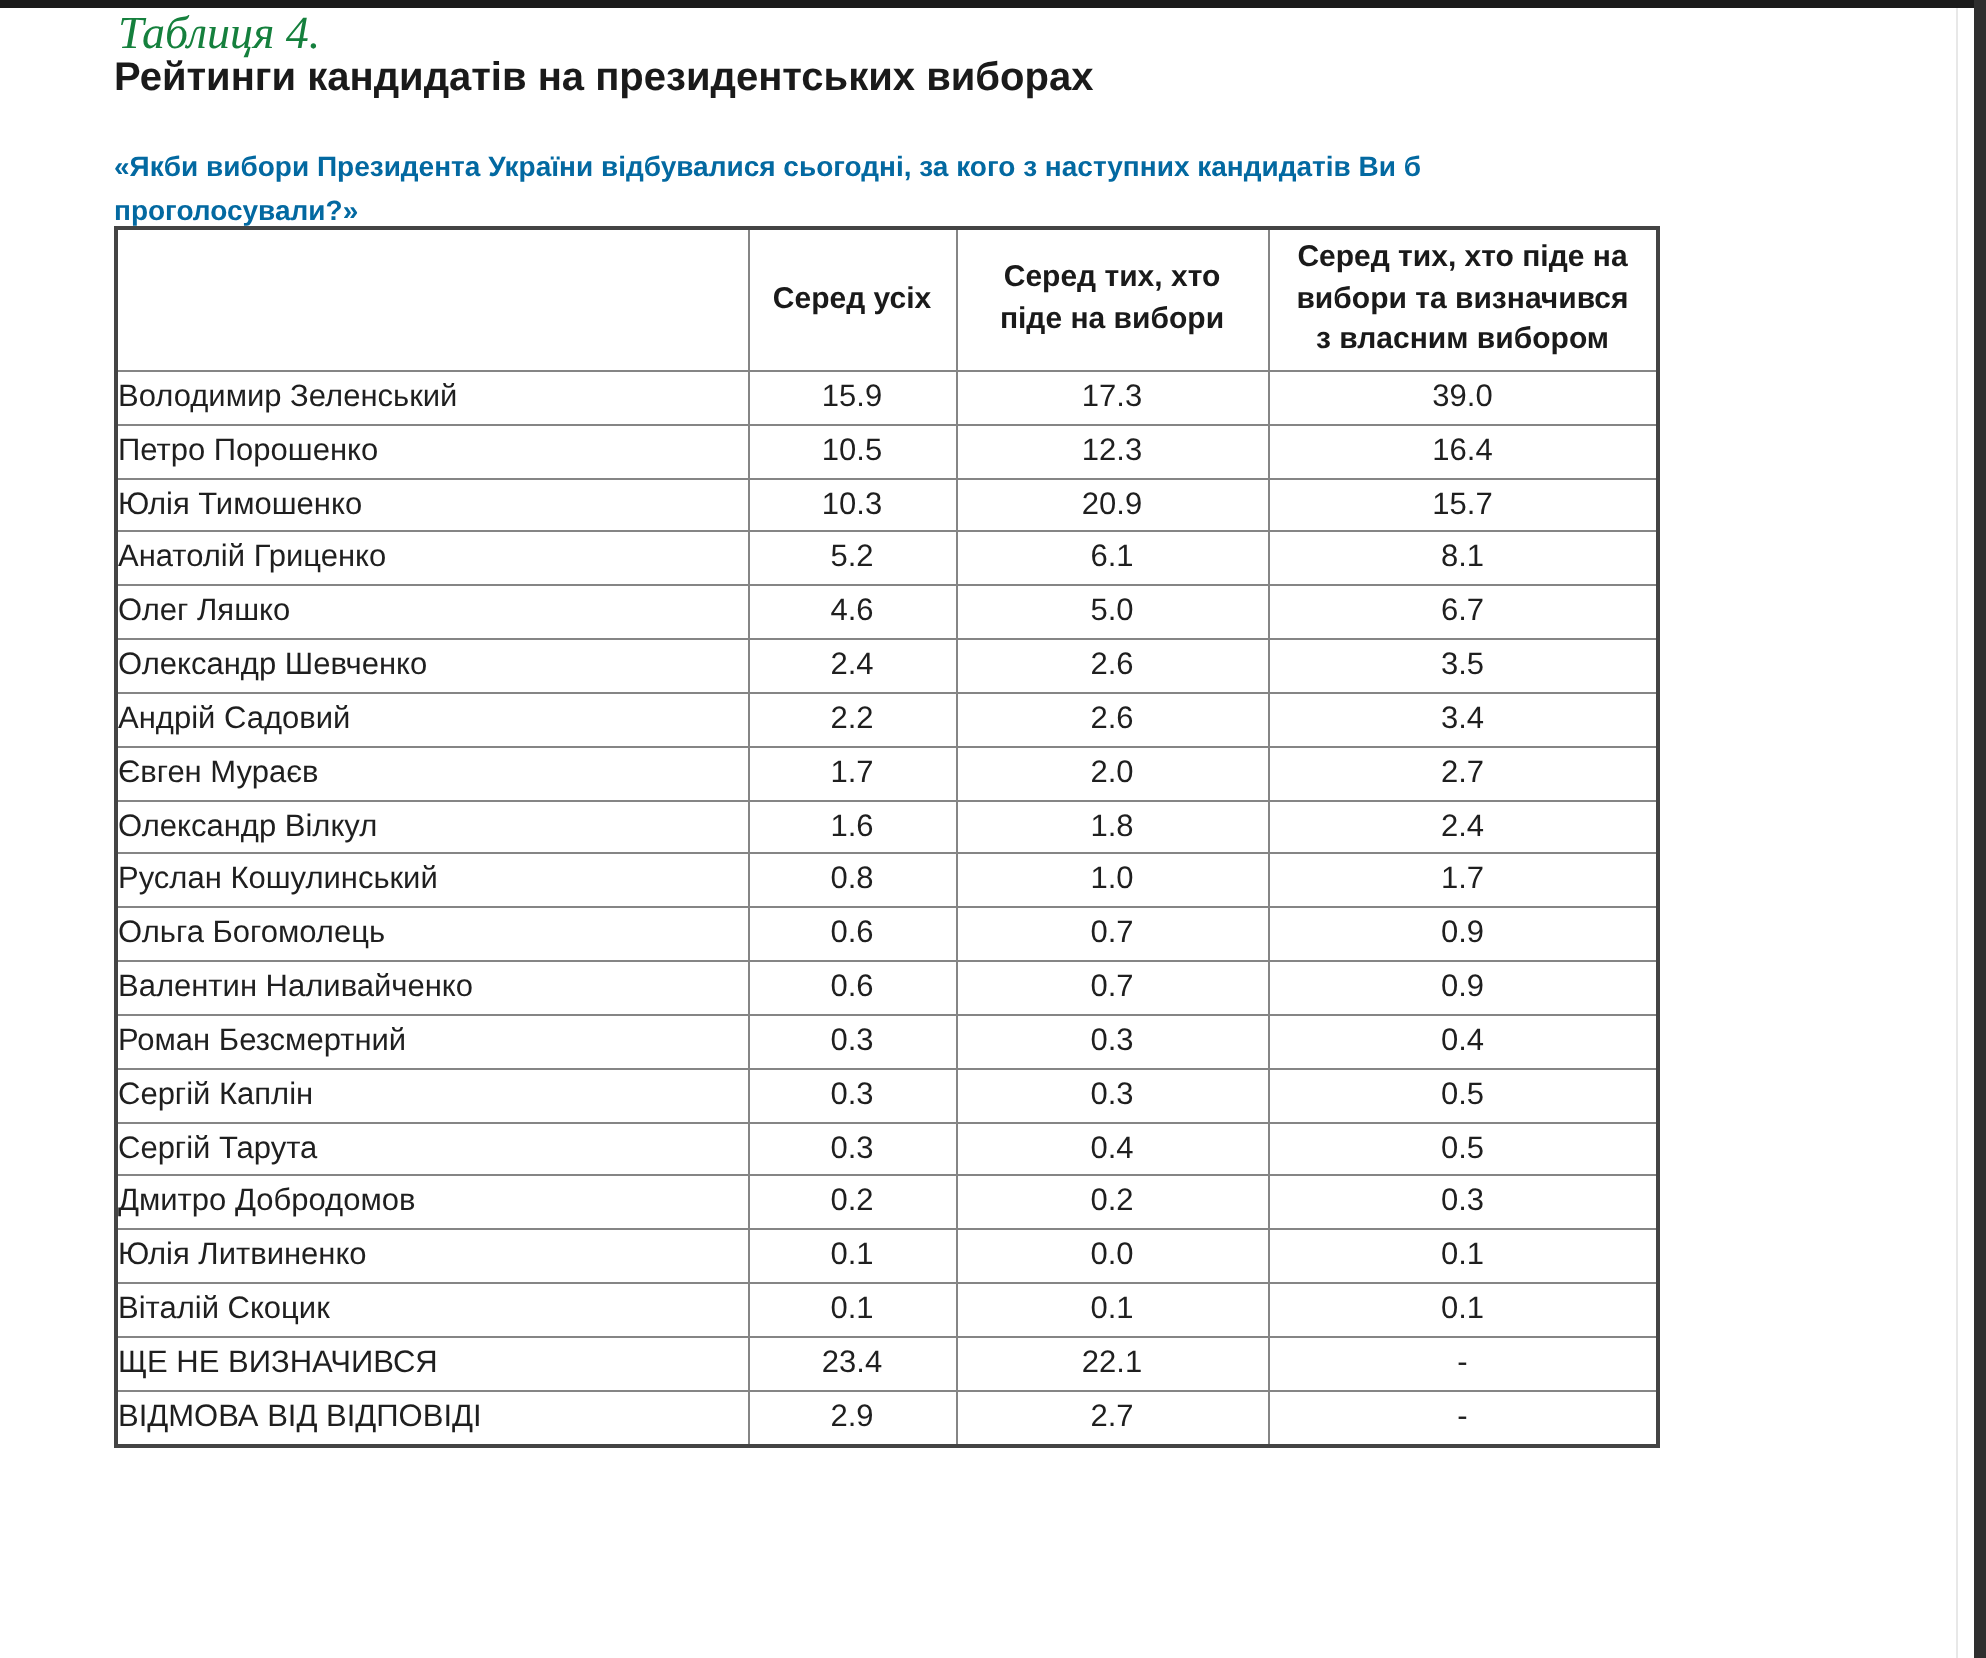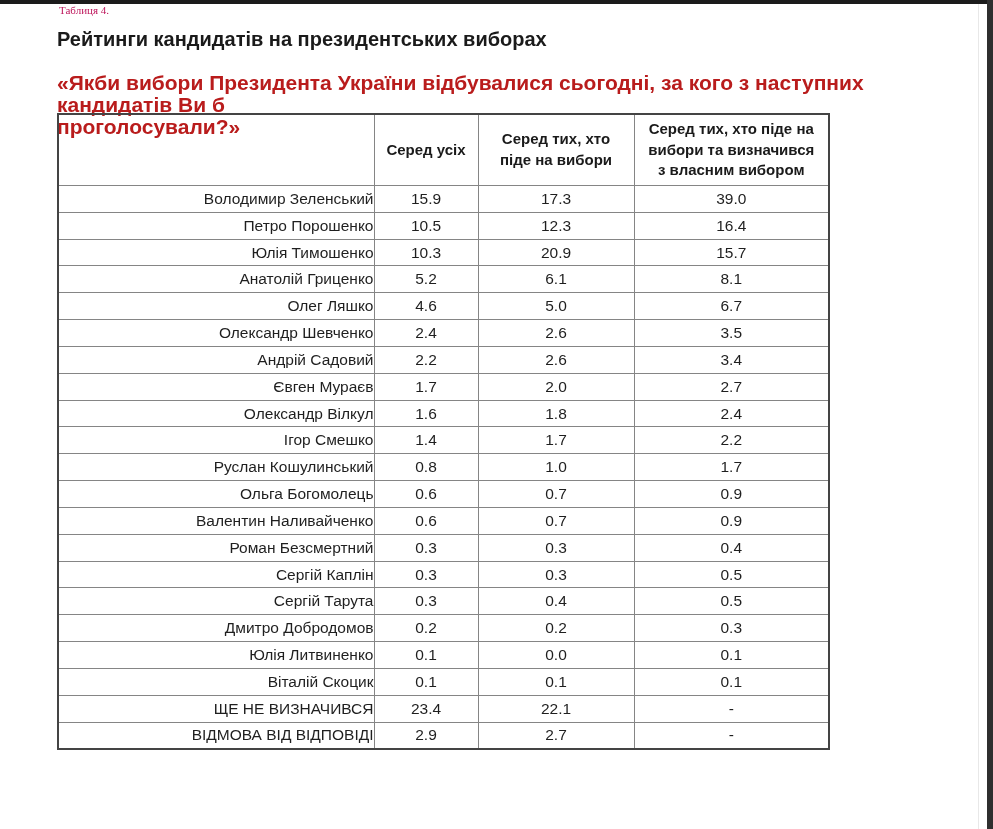--- a/index.html
+++ b/index.html
@@ -22,36 +22,37 @@
     background: #2f2f2f;
   }
   .page-edge-line {
     position: absolute; top: 4px; left: 978px;
     width: 1px; height: 825px;
     background: #e8e8e8;
   }
   .doc-label {
     position: absolute; left: 59px; top: 4px;
     font-family: "Liberation Serif", serif;
-    font-size: 11px;
-    color: #be185d;
+    font-style: italic;
+    font-size: 23px;
+    color: #15803d;
   }
   .doc-heading {
     position: absolute; left: 57px; top: 28px;
     font-size: 20px;
     font-weight: bold;
     color: #1a1a1a;
   }
   .question {
     position: absolute; left: 57px; top: 72px;
     width: 845px;
-    font-size: 21px;
+    font-size: 14px;
     font-weight: bold;
     line-height: 22px;
-    color: #b91c1c;
+    color: #0369a1;
     white-space: pre-line;
   }
   table.ratings {
     position: absolute; left: 57px; top: 113px;
     width: 771px;
     border-collapse: collapse;
     table-layout: fixed;
   }
   table.ratings th, table.ratings td {
     border: 1.5px solid #858585;
@@ -67,21 +68,21 @@
     line-height: 1.38;
     white-space: pre-line;
     padding: 2px 4px;
     color: #1a1a1a;
   }
   table.ratings td {
     height: 25.84px;
     font-size: 15.5px;
     padding: 0;
   }
-  td.cell-name { text-align: right; padding-left: 11px; }
+  td.cell-name { text-align: left; padding-left: 11px; }
   td.cell-num  { text-align: center; }
 </style>
 </head>
 <body>
 
 <div class="top-bar"></div>
 <div class="page-edge-line"></div>
 <div class="right-bar"></div>
 
 <div class="doc-label">Таблиця 4.</div>
@@ -156,26 +157,20 @@
         <td class="cell-num">2.0</td>
         <td class="cell-num">2.7</td>
       </tr>
       <tr>
         <td class="cell-name">Олександр Вілкул</td>
         <td class="cell-num">1.6</td>
         <td class="cell-num">1.8</td>
         <td class="cell-num">2.4</td>
       </tr>
       <tr>
-        <td class="cell-name">Ігор Смешко</td>
-        <td class="cell-num">1.4</td>
-        <td class="cell-num">1.7</td>
-        <td class="cell-num">2.2</td>
-      </tr>
-      <tr>
         <td class="cell-name">Руслан Кошулинський</td>
         <td class="cell-num">0.8</td>
         <td class="cell-num">1.0</td>
         <td class="cell-num">1.7</td>
       </tr>
       <tr>
         <td class="cell-name">Ольга Богомолець</td>
         <td class="cell-num">0.6</td>
         <td class="cell-num">0.7</td>
         <td class="cell-num">0.9</td>

